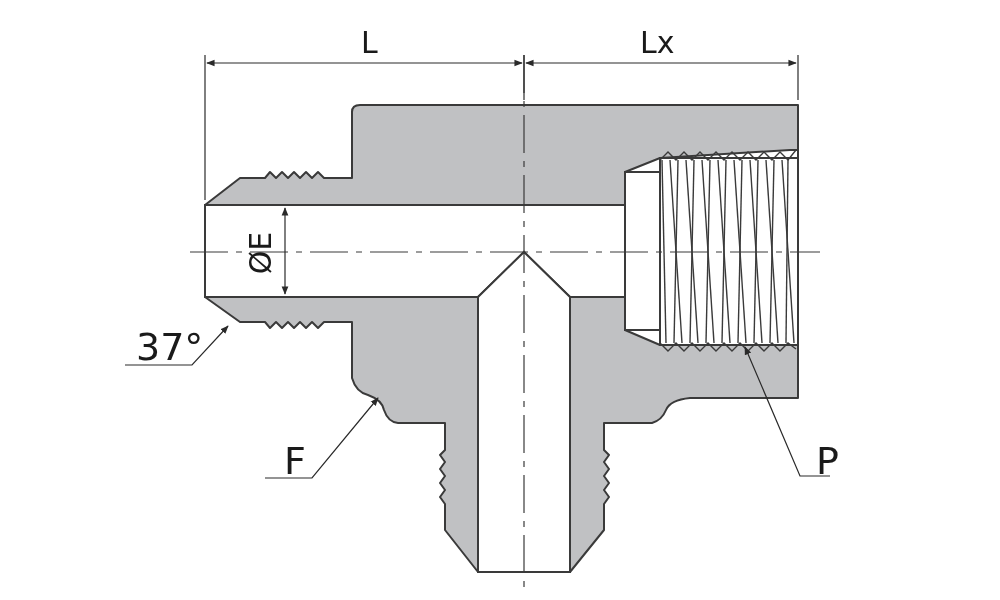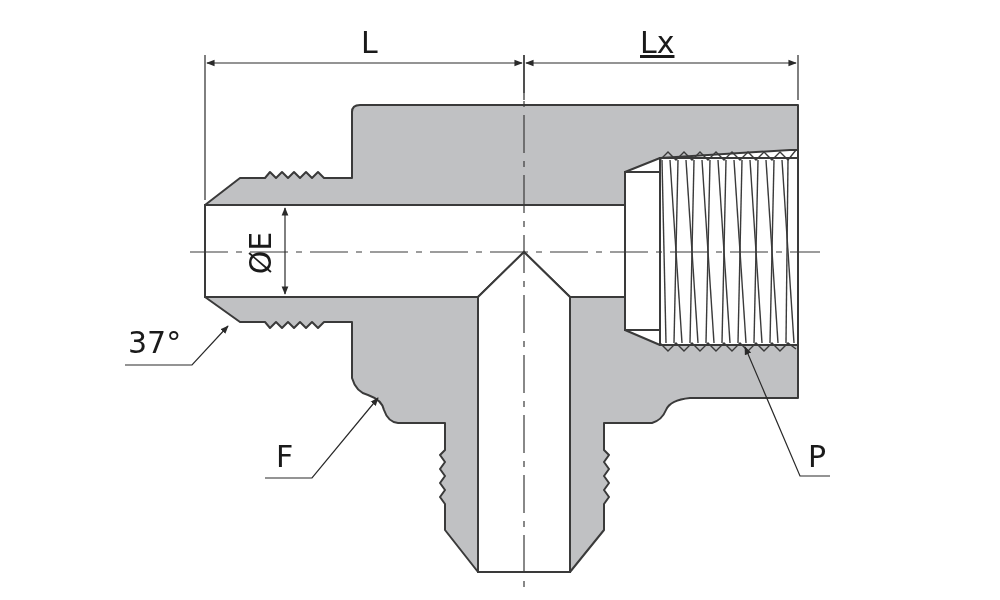--- a/index.html
+++ b/index.html
@@ -1,20 +1,20 @@
 <!DOCTYPE html>
 <html><head>
 <meta charset="utf-8">
 <style>
   html,body{margin:0;padding:0;background:#ffffff;}
   #stage{position:relative;width:1000px;height:600px;overflow:hidden;background:#ffffff;}
   svg{position:absolute;left:0;top:0;}
   .lbl{position:absolute;font-family:"DejaVu Sans","Liberation Sans",sans-serif;color:#1a1a1a;line-height:1;white-space:nowrap;}
   .dim{font-size:30px;}
-  .call{font-size:30px;}
+  .call{font-size:38px;margin-left:8px;}
   .rot{transform:rotate(-90deg);transform-origin:center center;}
 </style>
 </head>
 <body>
 
 <div id="stage">
   <svg width="1000" height="600" viewBox="0 0 1000 600">
     <defs>
       <marker id="arr" viewBox="0 0 10 10" refX="9" refY="5" markerWidth="7" markerHeight="7" orient="auto-start-reverse">
         <path d="M0,1 L10,5 L0,9 z" fill="#2a2a2a"></path>
@@ -87,18 +87,18 @@
     </g>
 
     <g stroke="#2a2a2a" stroke-width="1.2" fill="none">
       <polyline points="125,365 192,365 228,326" marker-end="url(#arr)"></polyline>
       <polyline points="265,478 312,478 378,398" marker-end="url(#arr)"></polyline>
       <polyline points="830,476 800,476 745,347" marker-end="url(#arr)"></polyline>
     </g>
   </svg>
 
   <span class="lbl dim" style="left:361px;top:28px;">L</span>
-  <span class="lbl dim" style="left:640px;top:28px;text-decoration:underline;">Lx</span>
+  <span class="lbl dim" style="left:640px;top:28px;">Lx</span>
   <span class="lbl dim rot" style="left:240px;top:238px;">ØE</span>
   <span class="lbl call" style="left:128px;top:328px;">37°</span>
   <span class="lbl call" style="left:276px;top:442px;">F</span>
   <span class="lbl call" style="left:808px;top:442px;">P</span>
 </div>
 
 </body></html>

